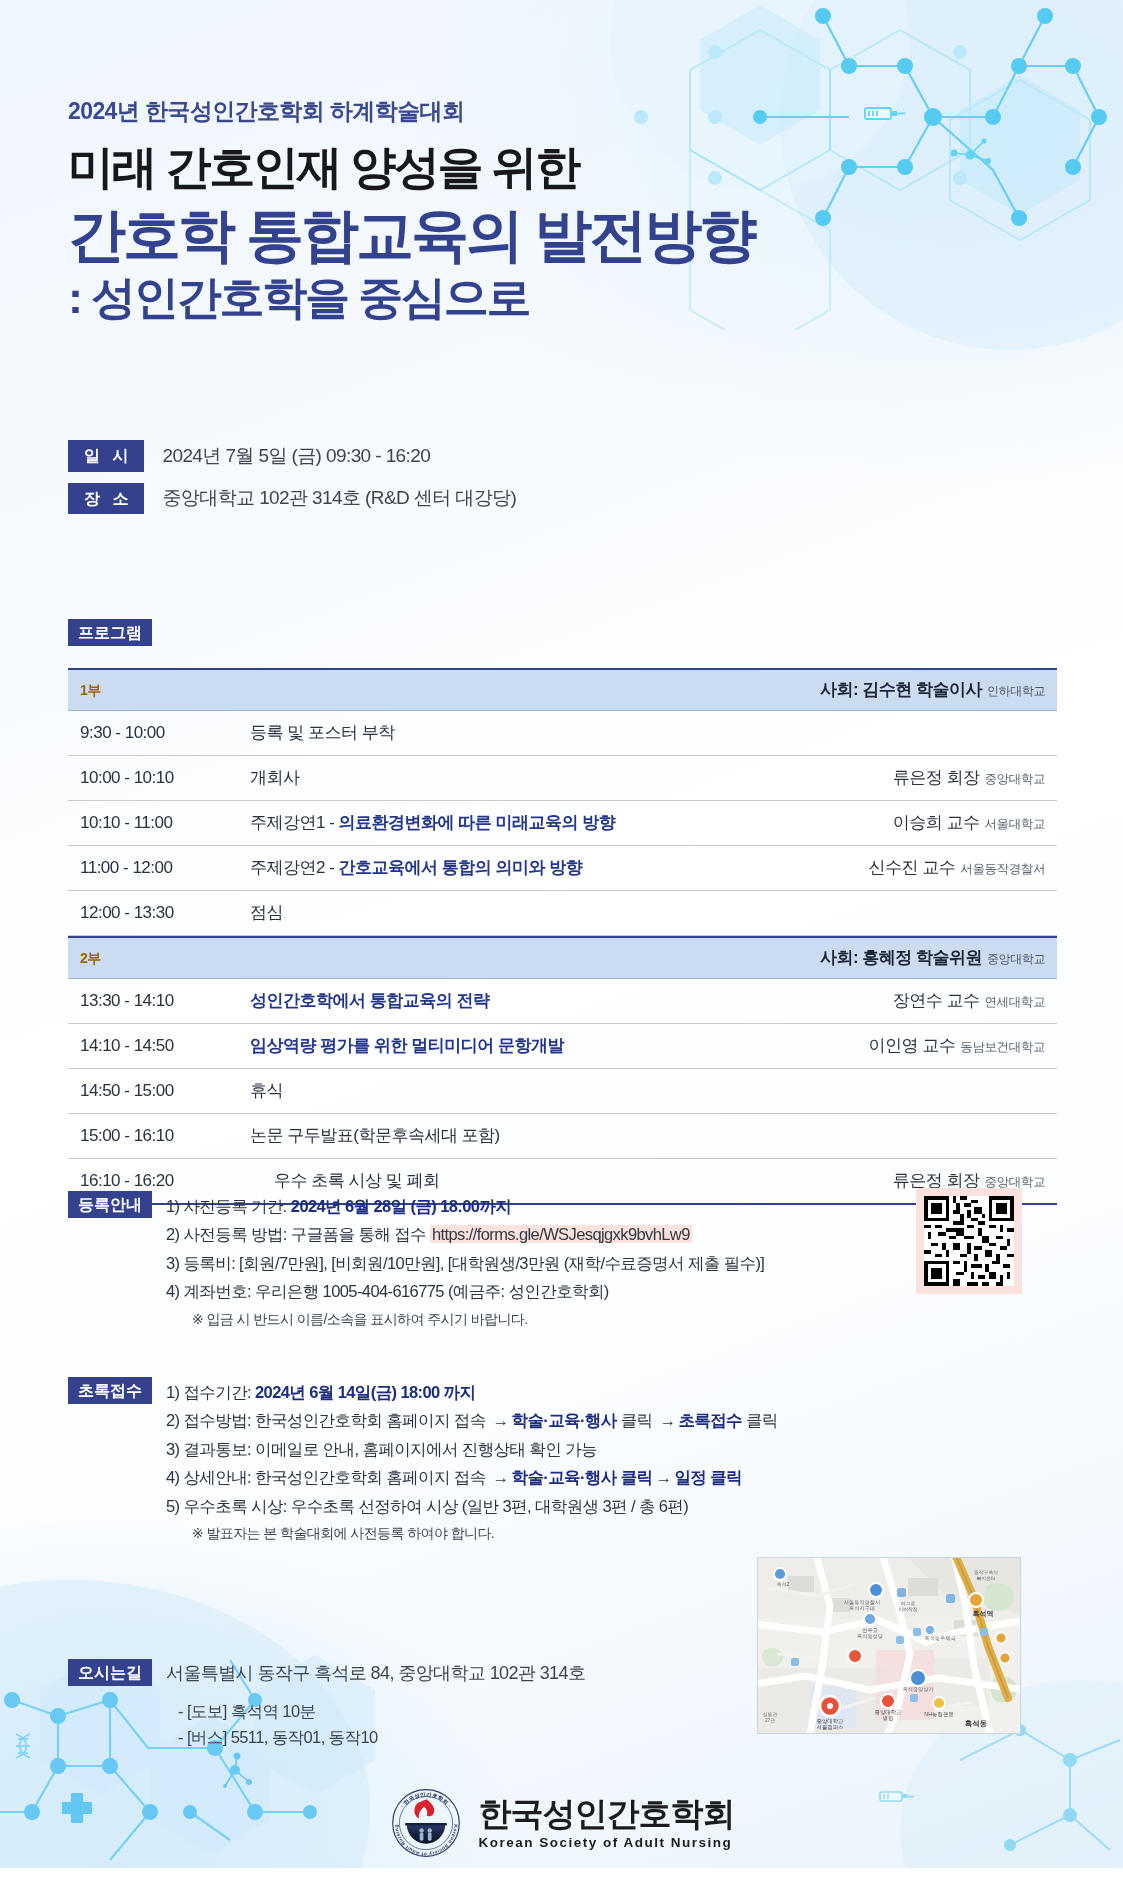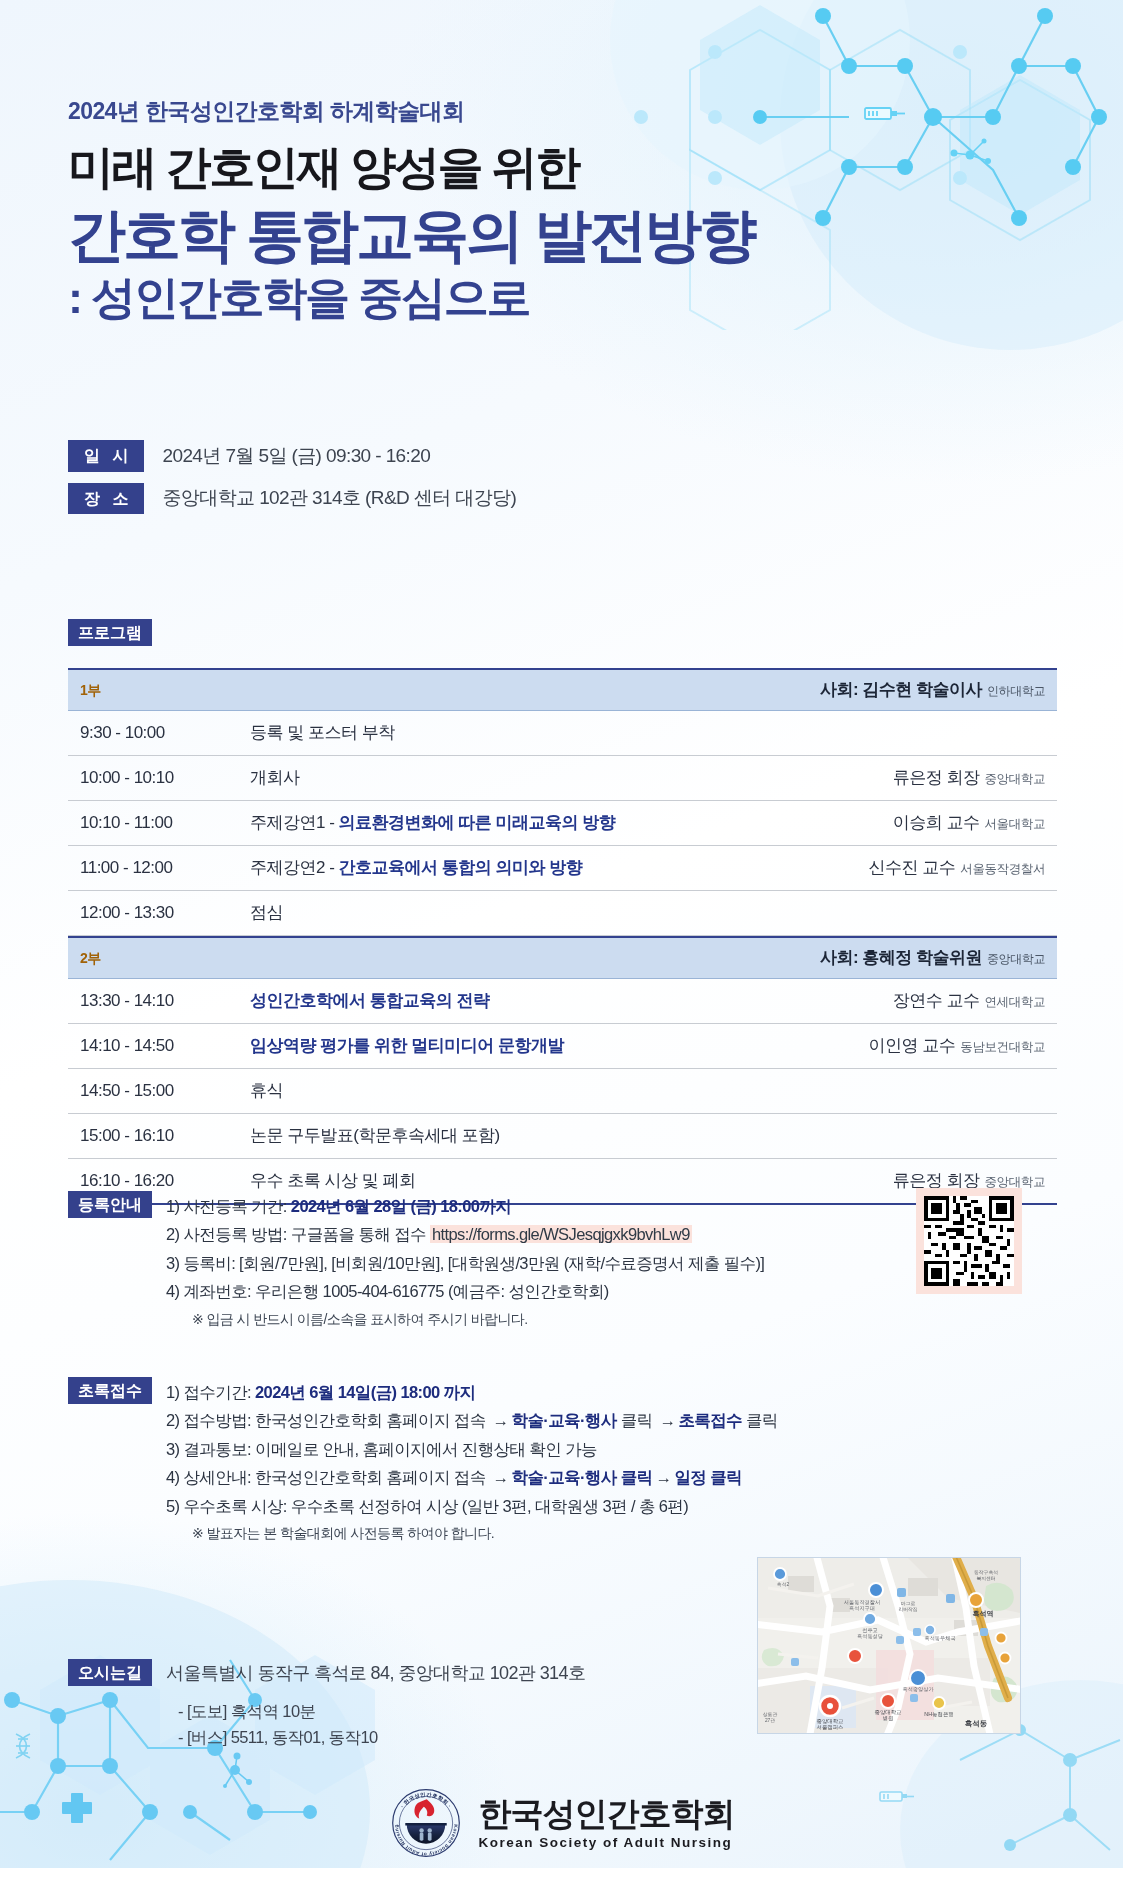--- a/index.html
+++ b/index.html
@@ -64,21 +64,21 @@
   }
   .t-sec .sec-name{font-size:14px;font-weight:600;color:#a16207;letter-spacing:-0.5px;}
   .t-sec .sec-chair{margin-left:auto;font-size:17px;font-weight:600;color:#1c2536;letter-spacing:-0.5px;}
   .t-sec .sec-aff{font-size:12px;color:#4a5666;margin-left:5px;font-weight:400;letter-spacing:-0.4px;}
 
   .t-row{
     display:flex;align-items:baseline;
     border-bottom:1px solid #c8ccd2;
     padding:10px 12px 11px 12px;
   }
-  .t-row:last-child{border-bottom:2px solid #33428f;}
+  .t-row:last-child{border-bottom:2px solid #33428f;gap:24px;}
   .t-time{width:170px;flex:0 0 170px;font-size:17px;color:#2a3141;letter-spacing:-0.5px;}
   .t-title{font-size:17px;color:#2a3141;letter-spacing:-0.5px;}
   .t-title .hl{color:#23368c;font-weight:700;}
   .t-title.bold-all{color:#23368c;font-weight:700;}
   .t-speaker{margin-left:auto;font-size:17px;color:#2a3141;letter-spacing:-0.5px;white-space:nowrap;}
   .t-aff{font-size:12.5px;color:#5a6472;margin-left:5px;letter-spacing:-0.4px;}
 
   
   .notice{position:absolute;z-index:5;display:flex;}
   .notice .chip-col{flex:0 0 auto;padding-top:2px;}

